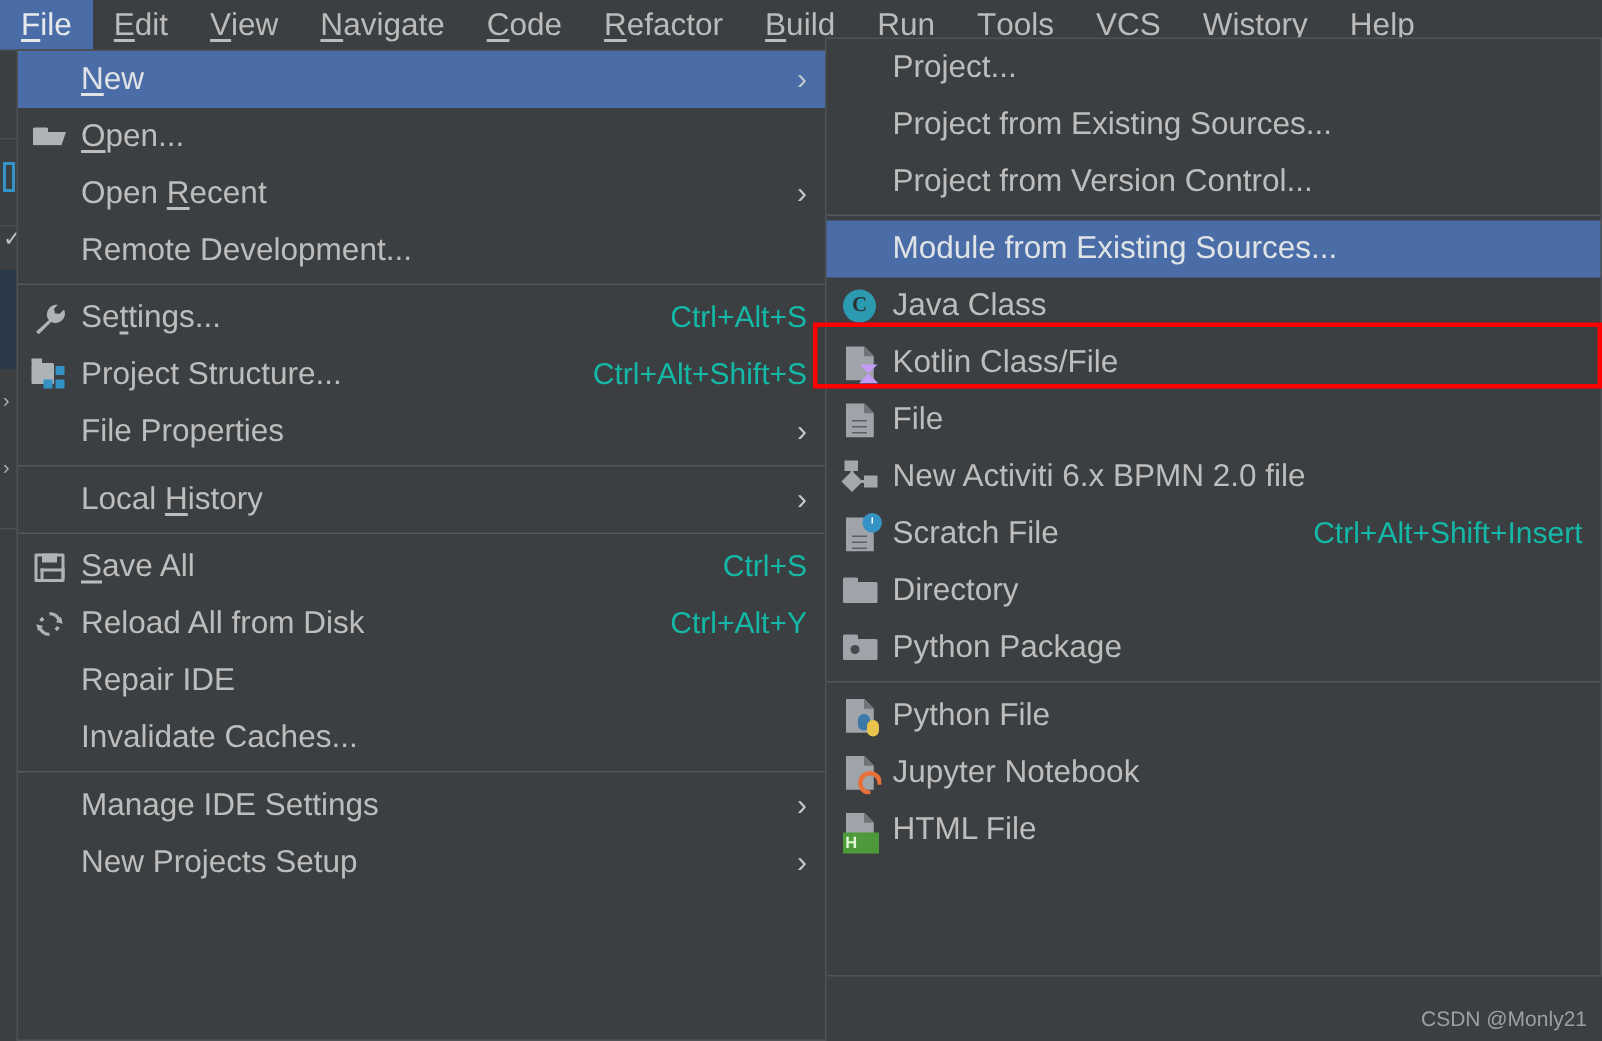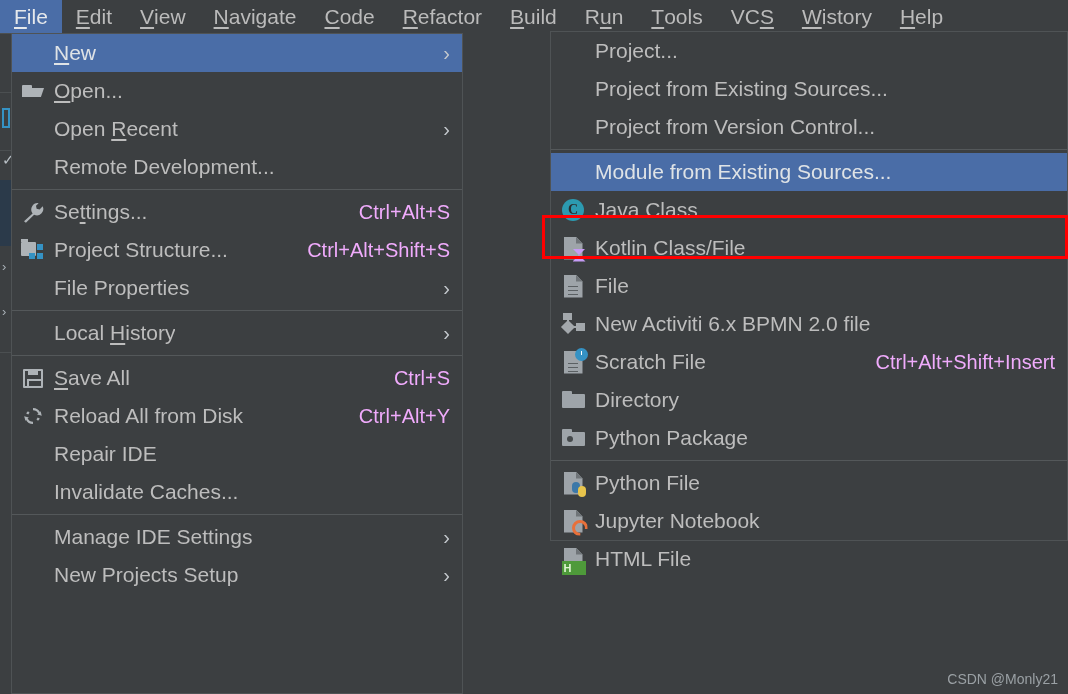--- a/index.html
+++ b/index.html
@@ -30,33 +30,33 @@
     color: #bbbbbb; font-size: 21px; white-space: nowrap;
   }
   .menubar-item.active { background: #4a6da7; color: #e6e9ec; }
   .mn { text-decoration: underline; text-underline-offset: 3px; }
 
   
   .popup {
     position: absolute; background: #3c3f41;
     border: 1px solid #4f5355;
   }
-  .menu-left  { left: 11px; top: 33px; width: 452px; height: 661px; }
-  .menu-right { left: 550px; top: 31px; width: 518px; height: 510px; }
+  .menu-left  { left: 11px; top: 33px; width: 540px; height: 661px; }
+  .menu-right { left: 550px; top: 25px; width: 518px; height: 626px; }
 
   .mi {
     position: relative; display: flex; align-items: center;
     height: 38px; padding: 0 12px 0 0; color: #bdbdbd; font-size: 21px;
     white-space: nowrap;
   }
   .mi.sel { background: #4a6da7; color: #dfe3e6; }
   .mi .ic  { width: 42px; min-width: 42px; height: 38px;
              display: flex; align-items: center; justify-content: center; }
   .mi .lbl { flex: 0 1 auto; overflow: hidden; }
-  .mi .acc { margin-left: auto; padding-left: 26px; color: #f0abfc; font-size: 20px; }
+  .mi .acc { margin-left: auto; padding-left: 26px; color: #14b8a6; font-size: 20px; }
   .mi .chev { margin-left: auto; padding-left: 20px; color: #c4c9cd; font-size: 20px; line-height: 1; }
   .sep { height: 1px; background: #54585a; margin: 3px 0; }
 
   .menu-right .mi { font-size: 21px; }
   .menu-right .mi .ic { width: 44px; min-width: 44px; }
 
   
   .annot-box {
     position: absolute; left: 542px; top: 215px; width: 526px; height: 44px;
     border: 3px solid #f00; pointer-events: none; z-index: 30;

